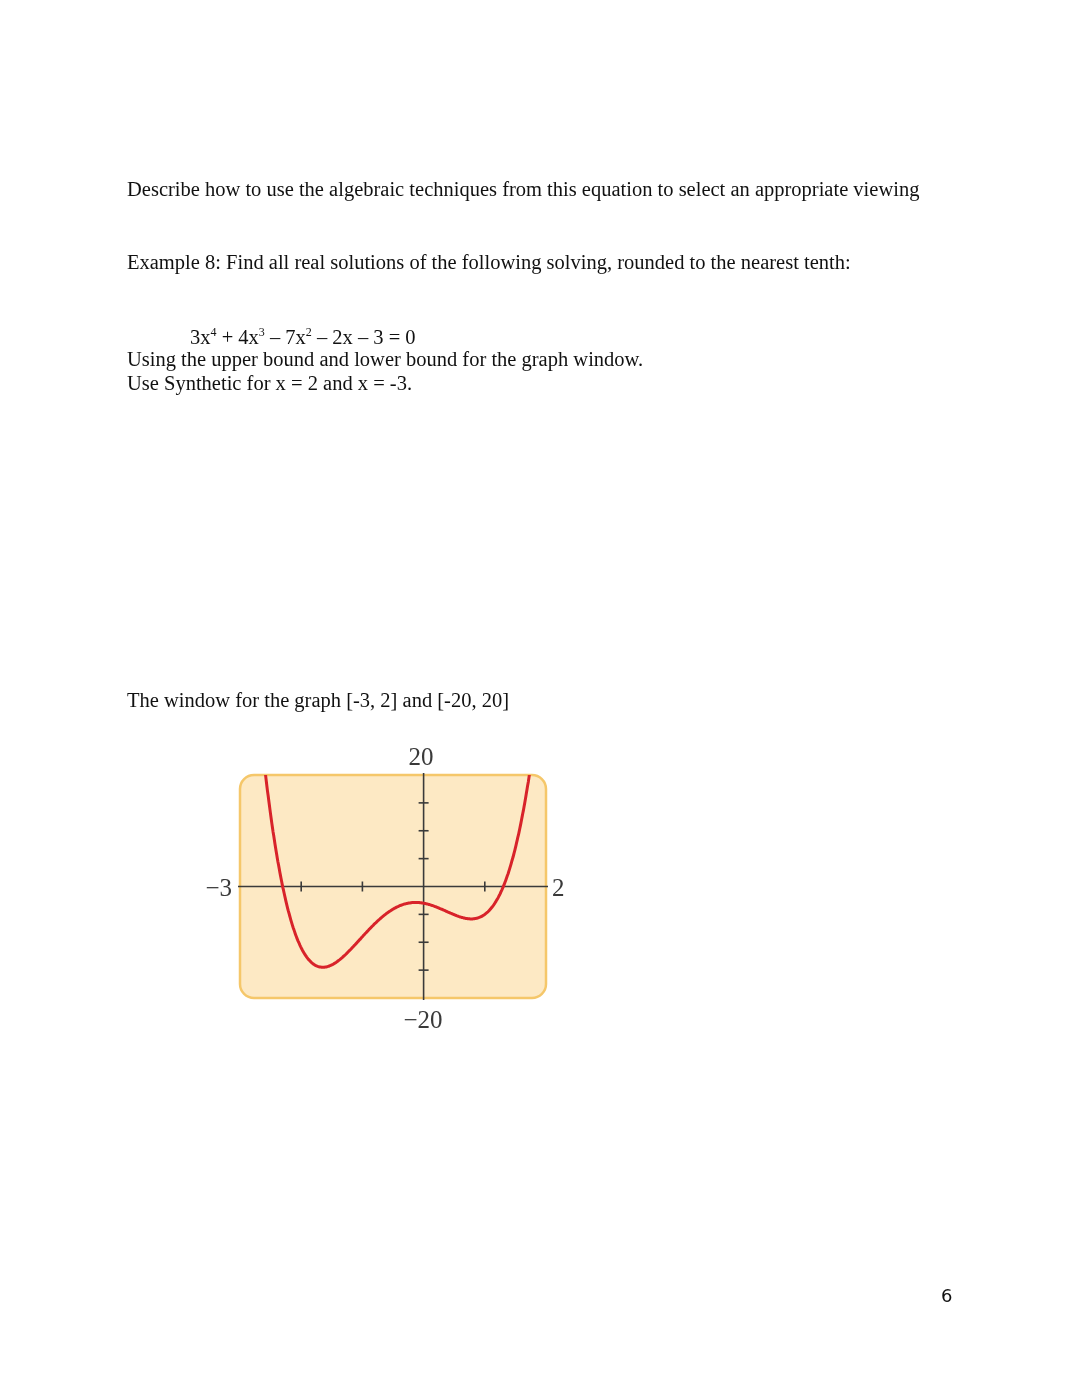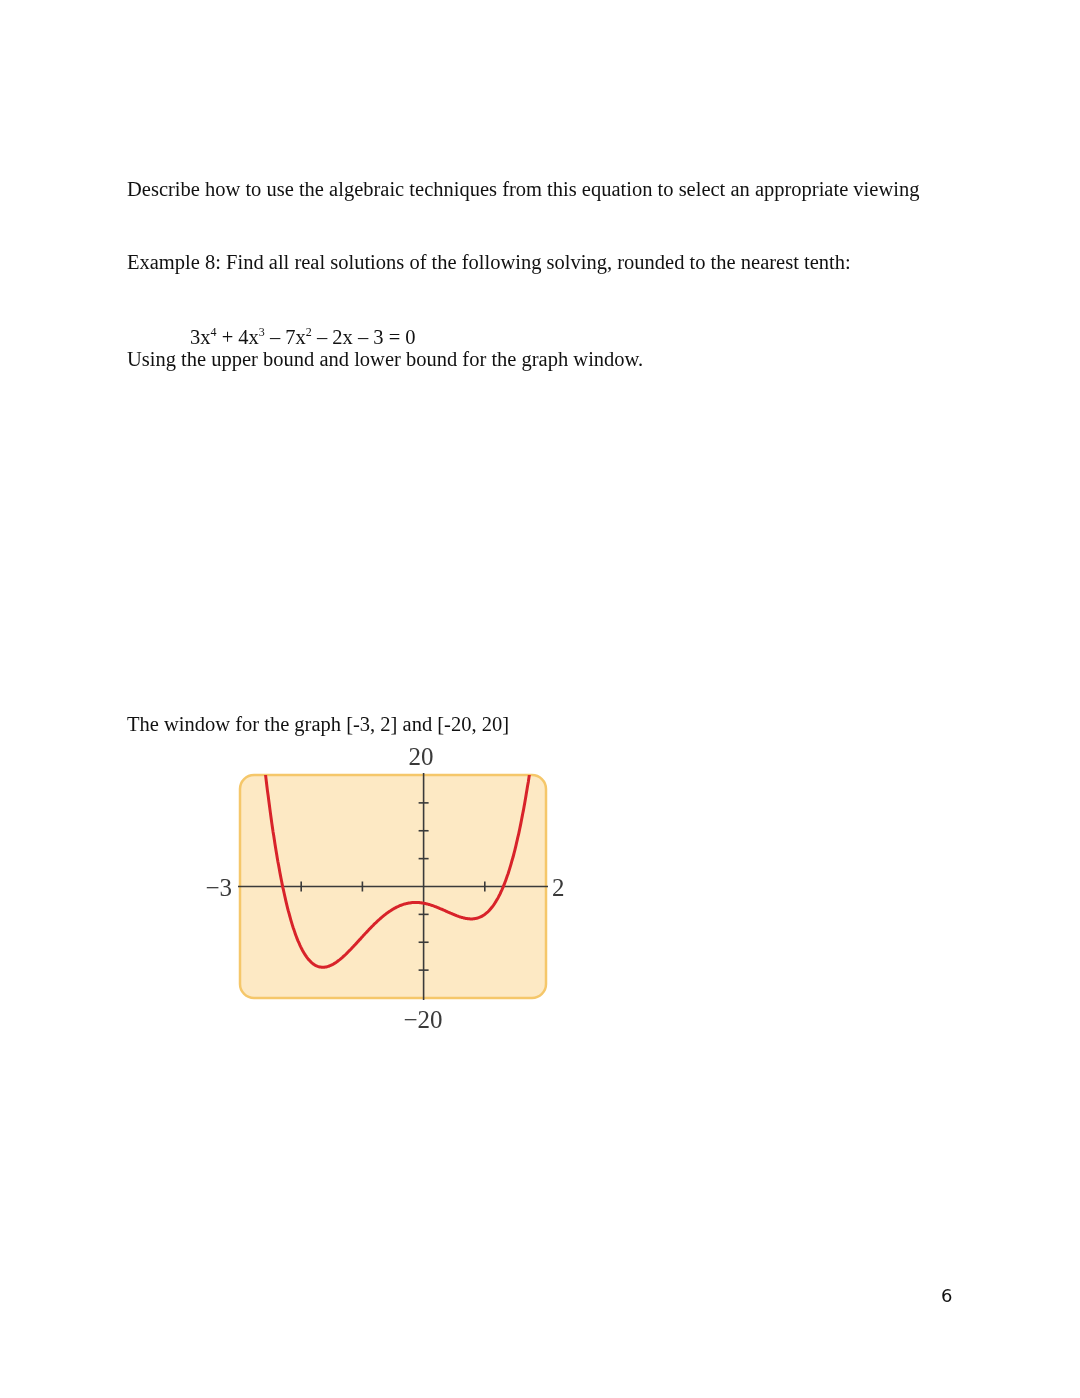--- a/index.html
+++ b/index.html
@@ -69,22 +69,23 @@
 
   <div class="txt" style="left:127px; top:177px;">Describe how to use the algebraic techniques from this equation to select an appropriate viewing</div>
 
   <div class="txt" style="left:127px; top:250px;">Example 8:  Find all real solutions of the following solving, rounded to the nearest tenth:</div>
 
   <div class="txt eq" style="left:190px; top:298px;margin-top:27px;">
     <span><span>3x</span><sup>4</sup><span> + </span></span><span><span>4x</span><sup>3</sup><span> – </span></span><span><span>7x</span><sup>2</sup><span> – </span></span><span><span>2x</span><span> – </span></span><span><span>3</span><span> = 0</span></span>
   </div>
 
   <div class="txt" style="left:127px; top:347px;">Using the upper bound and lower bound for the graph window.</div>
+  <div class="txt" style="left:127px; top:371px;">Use Synthetic for x = 2 and x = -3.</div>
 
-  <div class="txt" style="left:127px; top:688px;margin-top:24px;">The window for the graph [-3, 2] and [-20, 20]</div>
+  <div class="txt" style="left:127px; top:688px;">The window for the graph [-3, 2] and [-20, 20]</div>
 
   <div class="graph-wrap">
     <svg id="graph-svg" width="390" height="310" viewBox="0 0 390 310" xmlns="http://www.w3.org/2000/svg">
       <defs>
         <clipPath id="plotclip">
           <rect x="50" y="40" width="306" height="223" rx="14" ry="14"></rect>
         </clipPath>
       </defs>
       <rect id="plot-frame" x="50" y="40" width="306" height="223" rx="14" ry="14" fill="#fde9c4" stroke="#f5c76a" stroke-width="2.5"></rect>
       <g id="axes-group">

